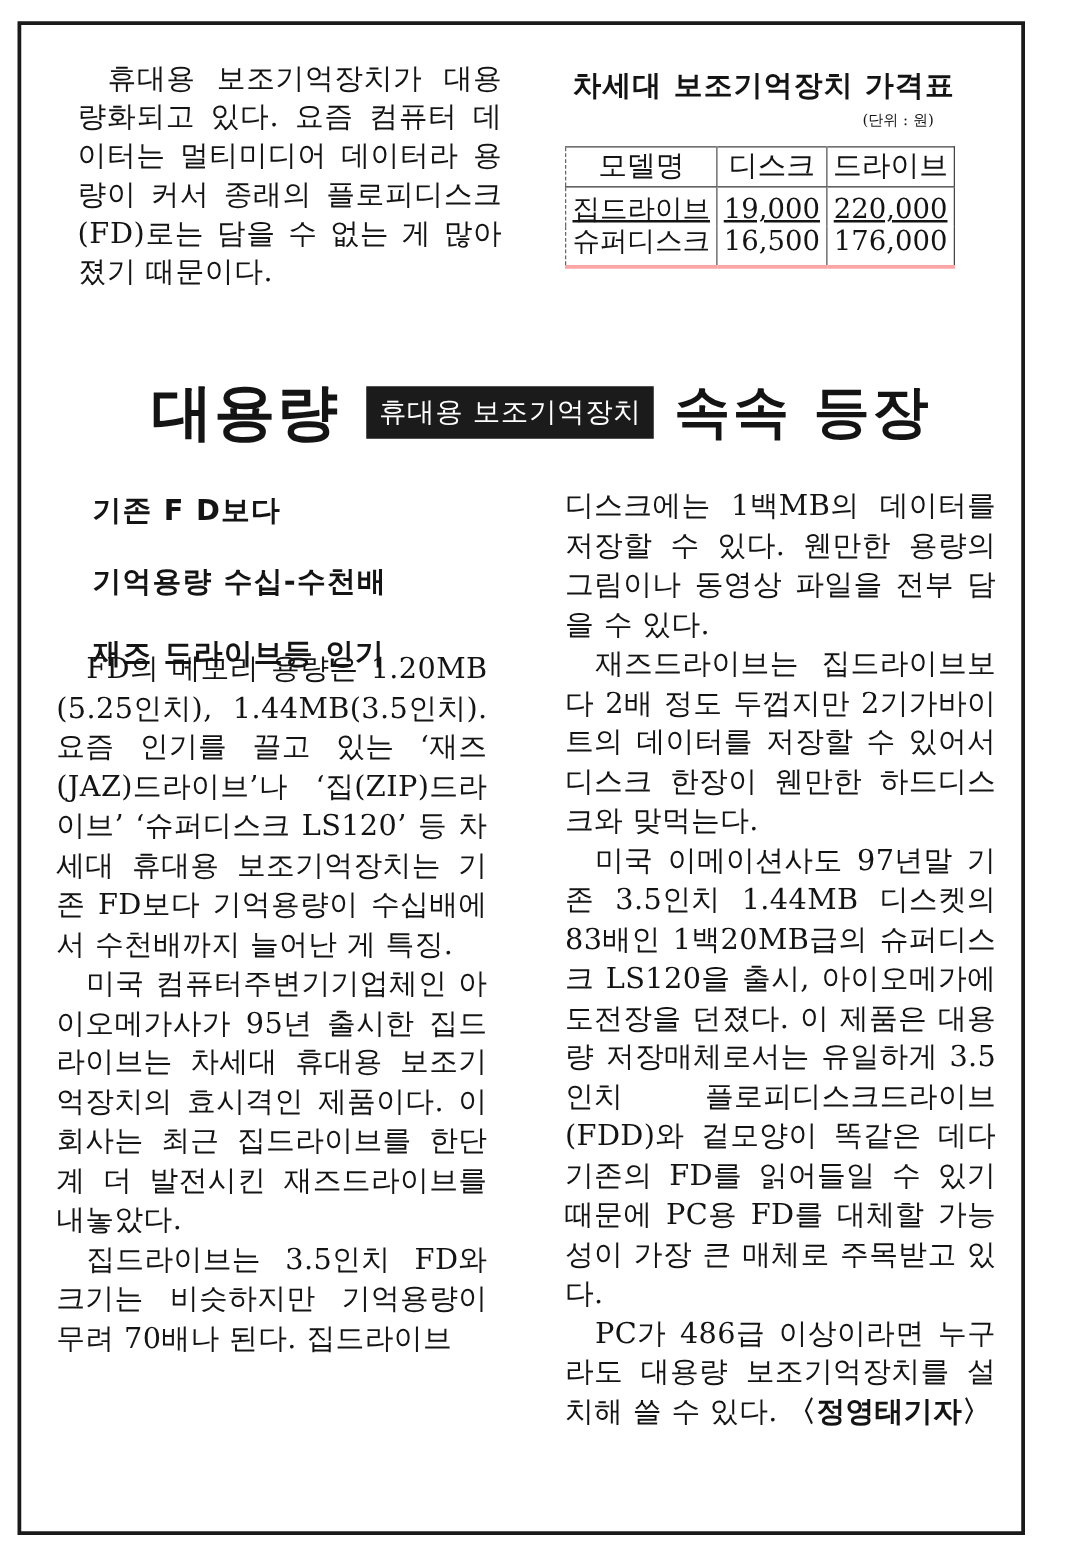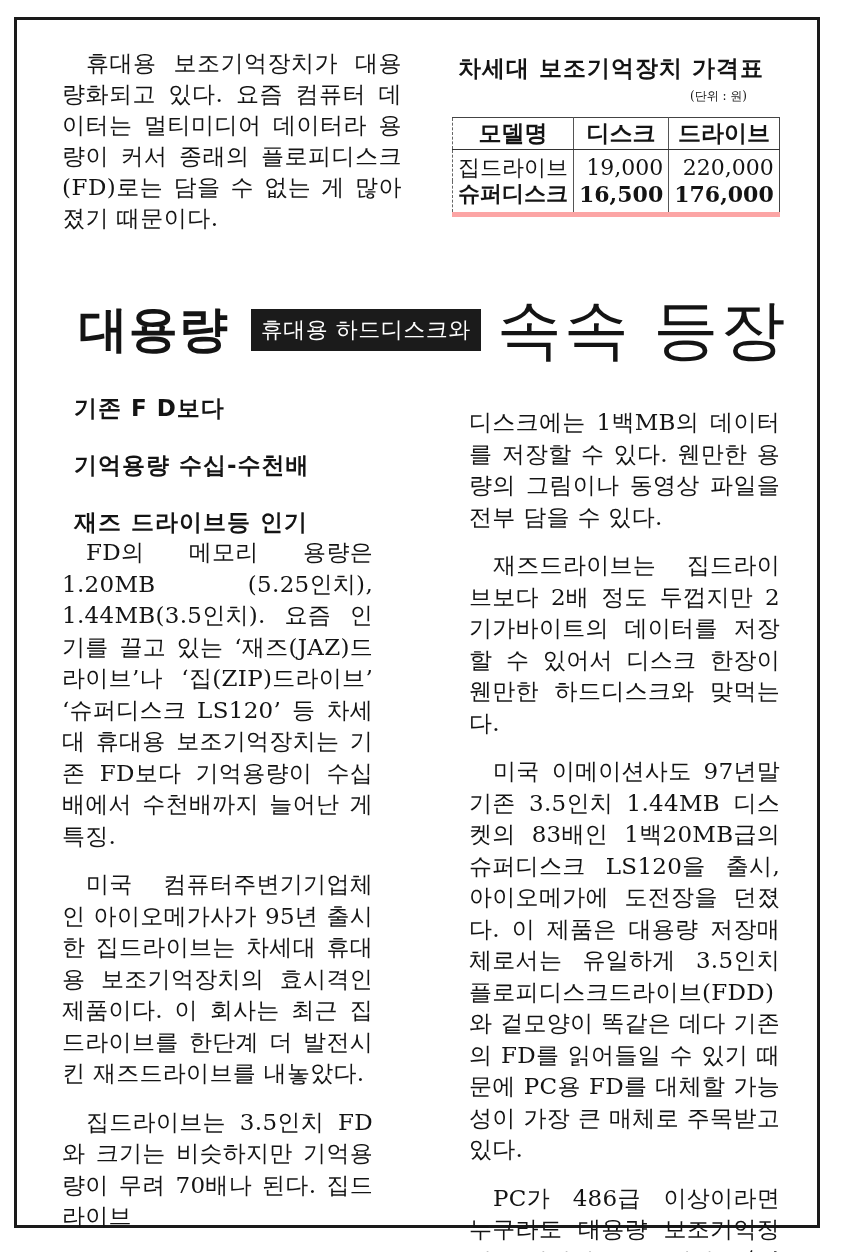--- a/index.html
+++ b/index.html
@@ -8,42 +8,42 @@
     .frame { position: absolute; left: 14px; top: 17px; width: 800px; height: 1205px;
              border: 3px solid #1a1a1a; box-sizing: content-box; }
     .lead { position: absolute; left: 62px; top: 48px; width: 340px;
             font-size: 23px; line-height: 31px; letter-spacing: 0.5px; }
     .lead p { margin: 0; text-indent: 24px; text-align: justify; }
     .price-title { position: absolute; left: 458px; top: 53px; font-family: "DejaVu Sans", sans-serif;
                    font-weight: bold; font-size: 23px; letter-spacing: 1px; text-align: center; }
     .price-unit { position: absolute; left: 690px; top: 88px; font-size: 12px; }
     table.price { position: absolute; left: 452px; top: 117px; border-collapse: collapse;
                   font-size: 22px; line-height: 24px; }
-    table.price th { font-family: "DejaVu Sans", sans-serif; font-weight: bold; font-size: 23px;
+    table.price th { font-family: "DejaVu Sans", sans-serif; font-weight: normal; font-size: 23px;
                      border-bottom: 1px solid #333; padding: 3px 4px 4px 4px; }
     table.price th, table.price td { border-left: 1px solid #555; }
     table.price th:first-child, table.price td:first-child { border-left: 1px dashed #666; }
     table.price td { padding: 1px 5px; }
     table.price td.num { text-align: right; }
     table.price td.name { font-family: "DejaVu Sans", sans-serif; font-size: 22px; }
-    table.price tr.first td { padding-top: 6px; }
-    table.price tr.last td { padding-bottom: 6px; border-bottom: 5px solid #fca5a5; font-weight: bold; }
+    table.price tr.first td { padding-top: 6px; text-decoration: underline; }
+    table.price tr.last td { padding-bottom: 6px; border-bottom: 3px solid #fca5a5; }
     table.price { border-top: 1px solid #444; border-right: 1px solid #444; }
 
     .headline { position: absolute; left: 68px; top: 295px; width: 730px; height: 70px;
                 display: flex; align-items: center; font-family: "DejaVu Sans", sans-serif; justify-content: center; }
     .hl-main { font-size: 49px; font-weight: bold; letter-spacing: 1px; }
     .hl-tag { background: #1b1b1b; color: #fff; font-size: 22px; padding: 6px 10px;
               margin: 0 16px 0 22px; letter-spacing: 0.5px; }
-    .hl-tail { font-size: 65px; font-weight: normal; letter-spacing: 2px; }
+    .hl-tail { font-size: 45px; font-weight: bold; letter-spacing: 2px; }
 
     .col { position: absolute; width: 345px; font-size: 23px; line-height: 31.5px; letter-spacing: 0.3px; }
     .col-left { left: 45px; top: 520px; }
     .col-right { left: 452px; top: 390px; }
-    .col p { margin: 17px; text-indent: 24px; text-align: justify; }
+    .col p { margin: 0; text-indent: 24px; text-align: justify; }
     .col p.cont { text-indent: 0; }
     .subheads { position: absolute; left: 45px; top: 393px; font-family: "DejaVu Sans", sans-serif;
                 font-weight: bold; font-size: 23px; margin-left: 29px; }
     .subheads div { height: 57px; letter-spacing: 1px; }
     .byline { font-family: "DejaVu Sans", sans-serif; font-weight: bold; }
   </style>
 </head>
 <body>
 
 <div class="frame"></div>
@@ -71,21 +71,21 @@
     <tr class="last">
       <td class="name">슈퍼디스크</td>
       <td class="num">16,500</td>
       <td class="num">176,000</td>
     </tr>
   </tbody>
 </table>
 
 <div class="headline">
   <span class="hl-main">대용량</span>
-  <span class="hl-tag">휴대용 하드디스크와</span>
+  <span class="hl-tag">휴대용 보조기억장치</span>
   <span class="hl-tail">속속 등장</span>
 </div>
 
 <div class="subheads">
   <div>기존 F D보다</div>
   <div>기억용량 수십-수천배</div>
   <div>재즈 드라이브등 인기</div>
 </div>
 
 <div class="col col-left">

